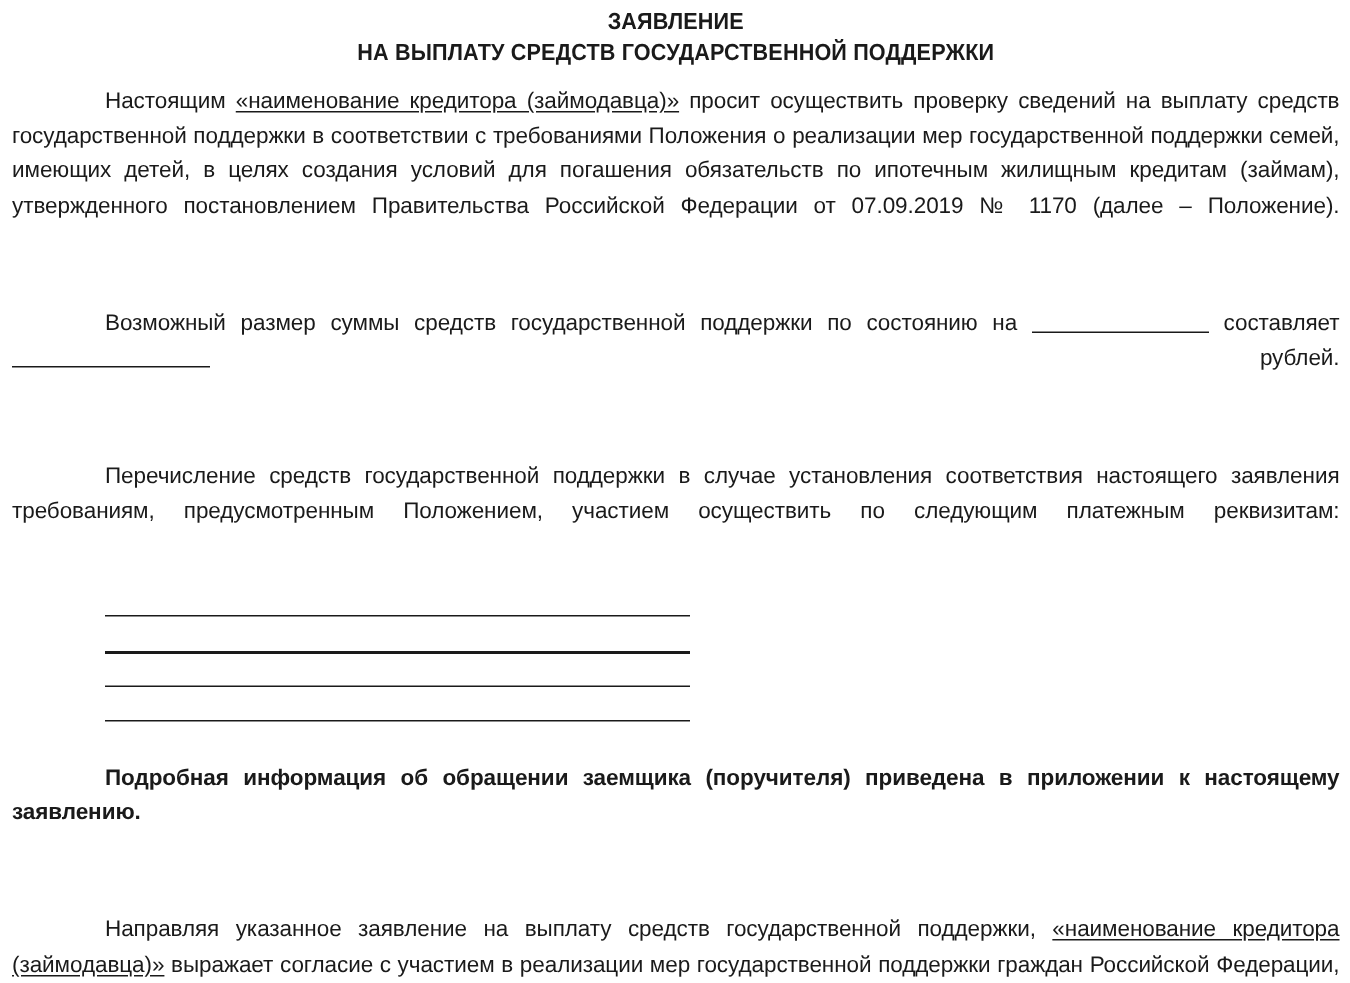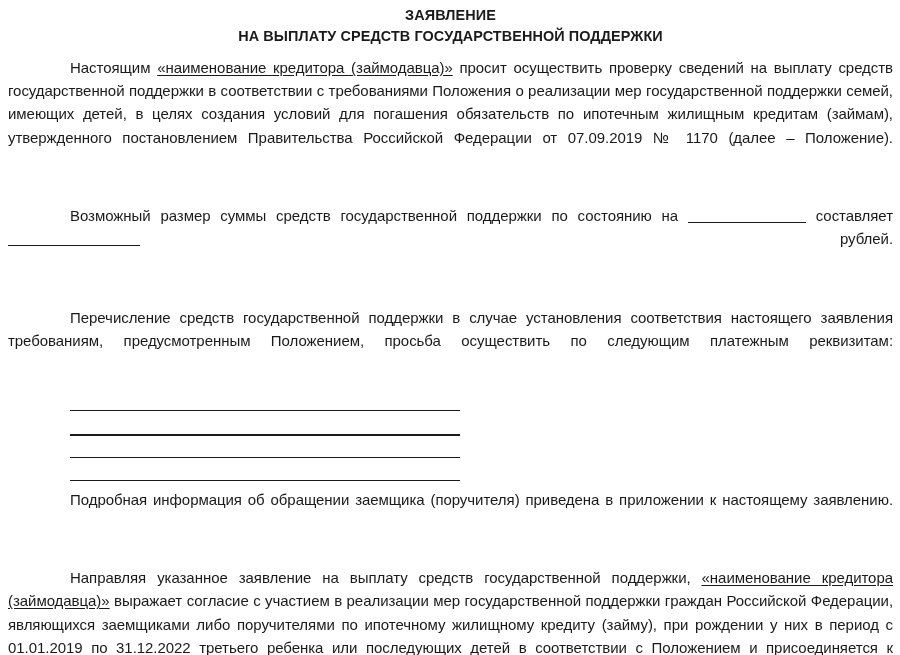--- a/index.html
+++ b/index.html
@@ -57,20 +57,22 @@
     text-indent: 62px;
     line-height: 23.2px;
     font-size: 15px;
     letter-spacing: -0.05px;
     word-spacing: 0.2px;
   }
   p.para + p.para {
     margin-top: 32px;
   }
   p.para.tight {
+    margin-top: 19px;
+    font-weight: bold;
   }
   
   p.para:after {
     content: "";
     display: inline-block;
     width: 100%;
   }
 
   .ul-placeholder {
     text-decoration: underline;
@@ -114,21 +116,21 @@
     <div class="title-line">ЗАЯВЛЕНИЕ</div>
     <div class="title-line sub">НА ВЫПЛАТУ СРЕДСТВ ГОСУДАРСТВЕННОЙ ПОДДЕРЖКИ</div>
   </div>
 
   <div class="doc-body">
 
     <p class="para"><span>Настоящим </span><span class="ul-placeholder">«наименование кредитора (займодавца)»</span><span> просит осуществить проверку сведений на выплату средств государственной поддержки в соответствии с требованиями Положения о реализации мер государственной поддержки семей, имеющих детей, в целях создания условий для погашения обязательств по ипотечным жилищным кредитам (займам), утвержденного постановлением Правительства Российской Федерации от 07.09.2019 № 1170 (далее – Положение).</span></p>
 
     <p class="para"><span>Возможный размер суммы средств государственной поддержки по состоянию на </span><span class="blank wide"></span><span> составляет </span><span class="blank mid"></span><span> рублей.</span></p>
 
-    <p class="para">Перечисление средств государственной поддержки в случае установления соответствия настоящего заявления требованиям, предусмотренным Положением, просьба осуществить по следующим платежным реквизитам:</p>
+    <p class="para">Перечисление средств государственной поддержки в случае установления соответствия настоящего заявления требованиям, предусмотренным Положением, участием осуществить по следующим платежным реквизитам:</p>
 
     <div class="rules">
       <div class="rule-row">
         <span class="rule"></span>
       </div>
       <div class="rule-row">
         <span class="rule bold"></span>
       </div>
       <div class="rule-row">
         <span class="rule"></span>

